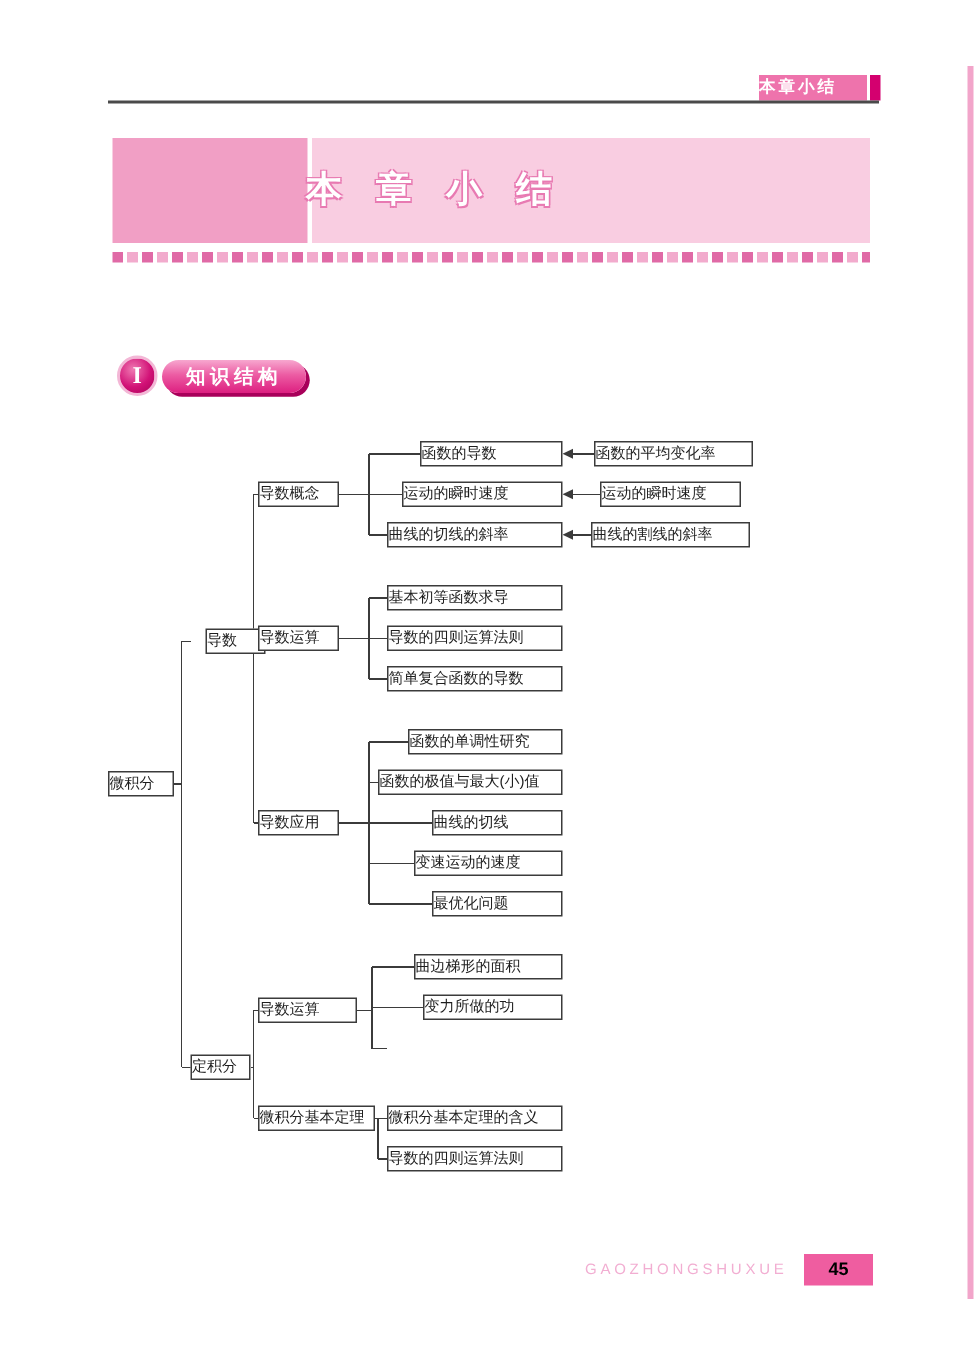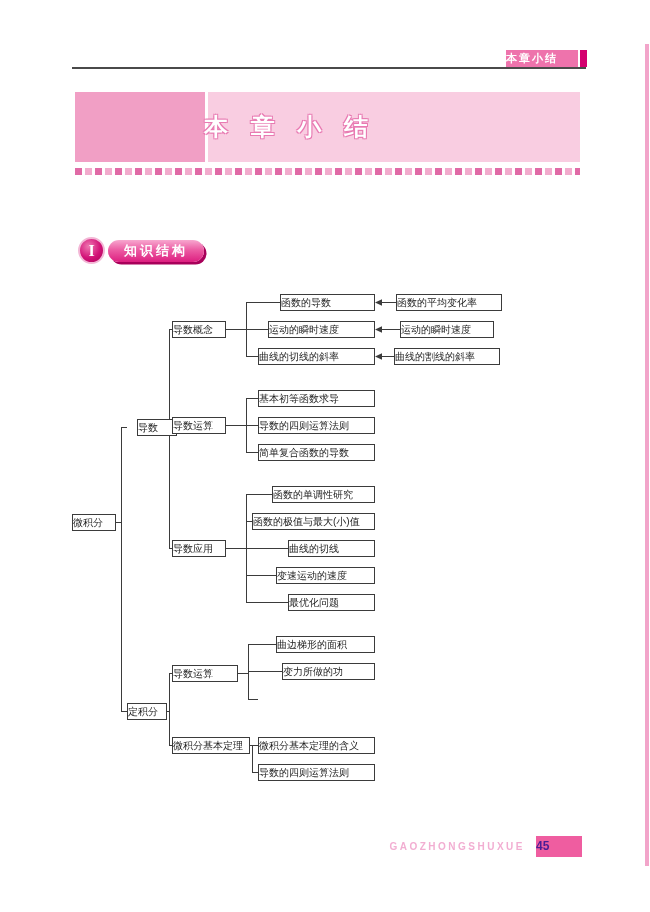--- a/index.html
+++ b/index.html
@@ -38,23 +38,23 @@
   .node{position:absolute;box-sizing:border-box;border:1px solid #3b3b3b;background:#fff;
     font-size:10px;line-height:15px;white-space:nowrap;overflow:hidden;color:#1d1d1d;}
   .connectors{position:absolute;left:0;top:0;pointer-events:none;}
   .formula{display:flex;align-items:center;justify-content:center;gap:1px;font-size:9px;line-height:1;}
   .sigma{display:inline-flex;flex-direction:column;align-items:center;margin:0 1px;}
   .ss{font-size:6px;line-height:1;}
   .sg{font-size:11px;line-height:1;}
 
   
   .footer-text{position:absolute;left:385px;top:841px;width:140px;text-align:right;
-    color:#f2aed2;font-size:10px;font-weight:bold;letter-spacing:2.5px;}
+    color:#f2aed2;font-size:10px;font-weight:normal;letter-spacing:2.5px;}
   .page-num{position:absolute;left:536px;top:836px;width:46px;height:21px;background:#ef5da0;
-    color:#4c1d95;font-size:12px;font-weight:bold;text-align:left;line-height:21px;}
+    color:#000000;font-size:12px;font-weight:bold;text-align:center;line-height:21px;}
   .right-bar{position:absolute;left:645px;top:44px;width:4px;height:822px;background:#f2a5ca;}
 </style>
 </head>
 <body>
 
 <div class="page">
 
   <div class="header-tab">本章小结</div>
   <div class="header-accent"></div>
   <div class="header-rule"></div>

